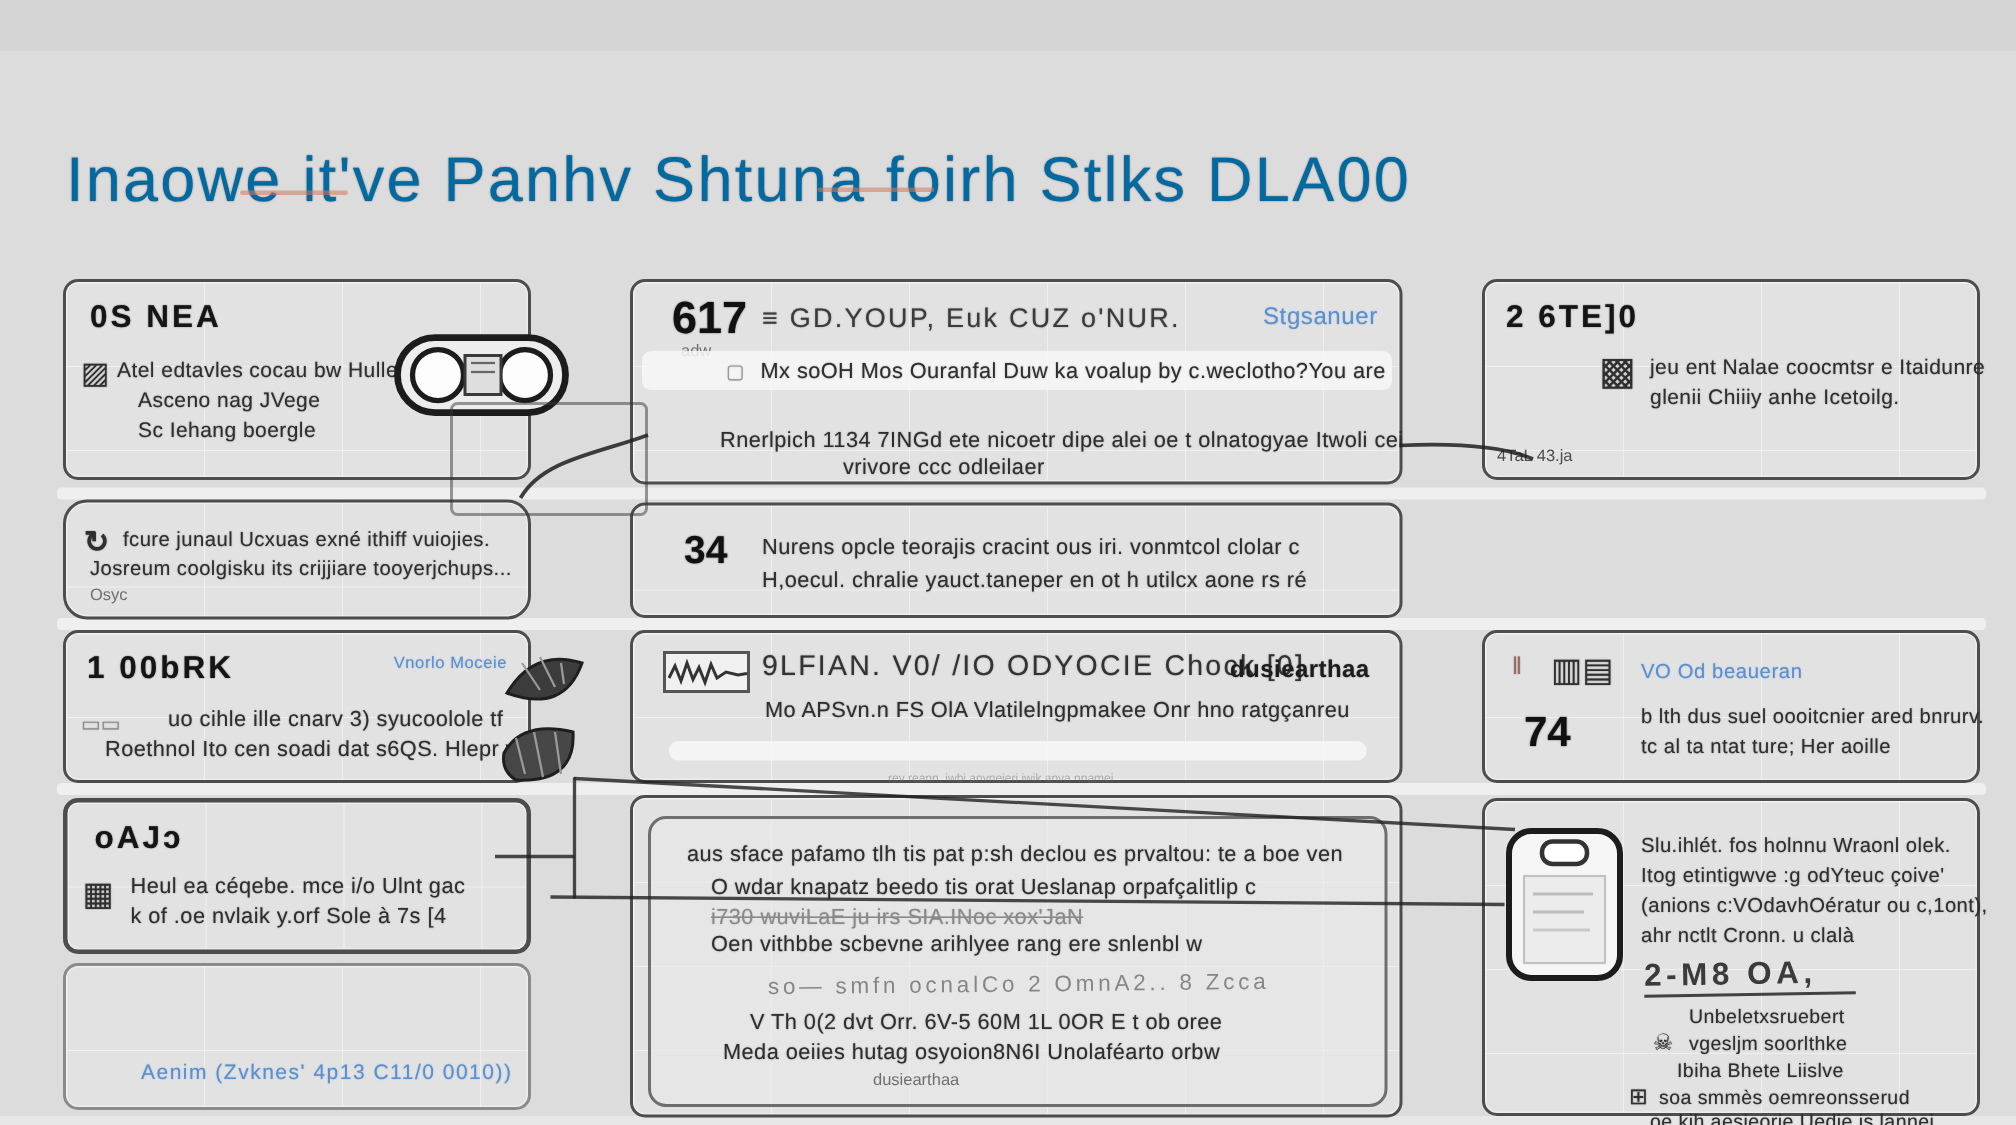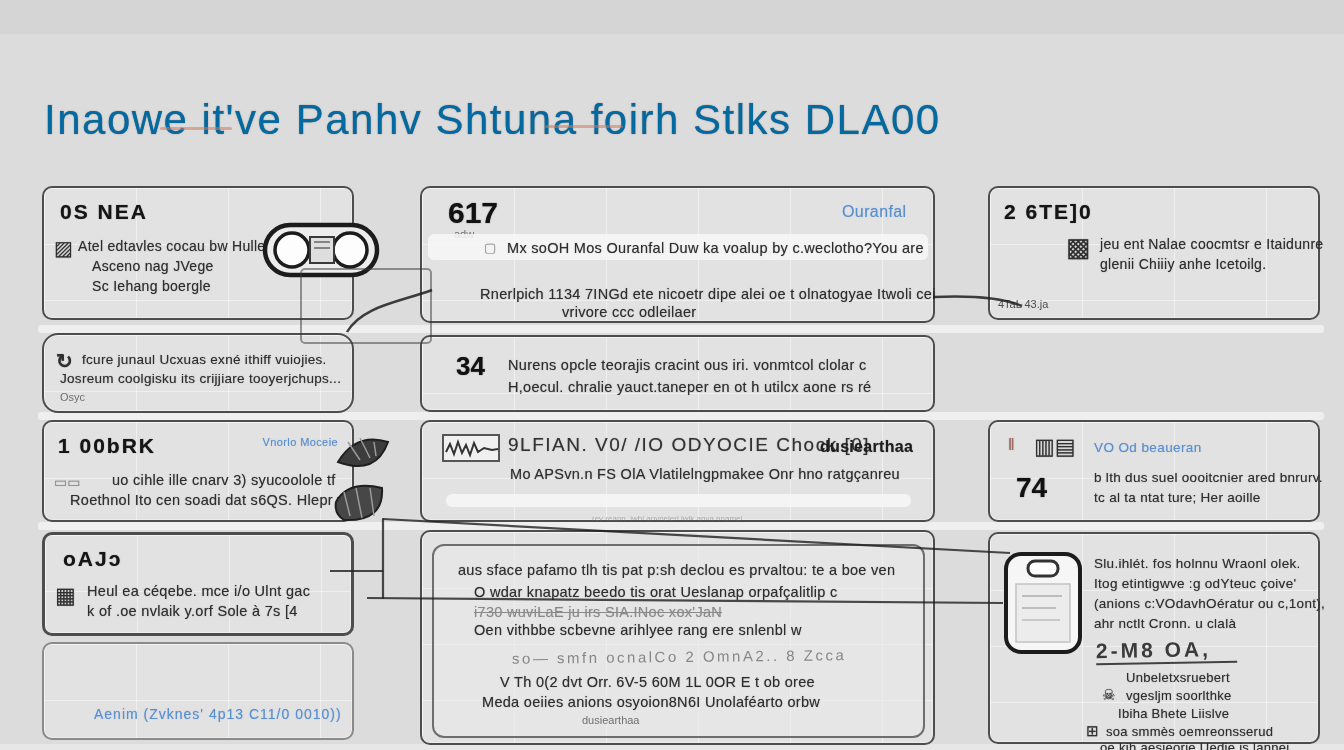--- a/index.html
+++ b/index.html
@@ -78,21 +78,22 @@
     <div class="txt" style="left:42px;top:48px">Heul ea céqebe. mce i/o Ulnt gac</div>
     <div class="txt" style="left:42px;top:68px">k of .oe nvlaik y.orf Sole à 7s [4</div>
   </div>
   <div class="panel" style="left:42px;top:642px;width:312px;height:98px;border-color:#8a8a8a">
     <div class="link" style="left:50px;top:62px;font-size:14px;letter-spacing:1px">Aenim (Zvknes' 4p13 C11/0 0010))</div>
   </div>
 
   <div class="panel" style="left:420px;top:186px;width:515px;height:137px">
     <div class="num" style="left:26px;top:8px;font-size:30px">617</div>
     <div class="small" style="left:32px;top:40px">adw</div>
-    <div class="link" style="left:420px;top:15px;font-size:16px">Ouranfal</div>
+    <div class="txt" style="left:86px;top:14px;font-size:18px;letter-spacing:1.5px;color:#3b3b3b">≡ GD.YOUP, Euk   CUZ o'NUR.</div>
+    <div class="link" style="left:420px;top:15px;font-size:16px">Stgsanuer</div>
     <div class="strip" style="left:6px;top:46px;width:500px;height:26px"></div>
     <span class="icon faint" style="left:62px;top:52px;font-size:13px">▢</span>
     <div class="txt" style="left:85px;top:52px">Mx soOH Mos Ouranfal Duw ka voalup by c.weclotho?You are</div>
     <div class="txt" style="left:58px;top:98px">Rnerlpich 1134 7INGd ete nicoetr dipe alei oe t olnatogyae Itwoli cei</div>
     <div class="txt" style="left:140px;top:116px">vrivore ccc odleilaer</div>
   </div>
 
   <div class="panel" style="left:420px;top:335px;width:515px;height:77px">
     <div class="num" style="left:34px;top:14px;font-size:26px">34</div>
     <div class="txt" style="left:86px;top:20px">Nurens opcle teorajis cracint ous iri. vonmtcol clolar c</div>
@@ -112,21 +113,21 @@
   </div>
 
   <div class="panel" style="left:420px;top:530px;width:515px;height:215px">
     <div class="subbox" style="left:10px;top:12px;width:493px;height:194px"></div>
     <div class="txt" style="left:36px;top:30px">aus sface pafamo tlh tis pat p:sh declou es prvaltou: te a boe ven</div>
     <div class="txt" style="left:52px;top:52px">O wdar knapatz beedo tis orat Ueslanap orpafçalitlip c</div>
     <div class="txt faint" style="left:52px;top:72px;text-decoration:line-through">i730 wuviLaE ju irs SIA.INoc xox'JaN</div>
     <div class="txt" style="left:52px;top:90px">Oen vithbbe scbevne arihlyee rang ere snlenbl w</div>
     <div class="hand" style="left:90px;top:116px">so— smfn ocnalCo 2 OmnA2.. 8 Zcca</div>
     <div class="txt" style="left:78px;top:142px">V Th 0(2 dvt Orr. 6V-5 60M 1L 0OR E t ob oree</div>
-    <div class="txt" style="left:60px;top:162px">Meda oeiies anions osyoion8N6I Unolaféarto orbw</div>
+    <div class="txt" style="left:60px;top:162px">Meda oeiies hutag osyoion8N6I Unolaféarto orbw</div>
     <div class="small" style="left:160px;top:182px">dusiearthaa</div>
   </div>
 
   <div class="panel" style="left:988px;top:186px;width:332px;height:134px">
     <div class="hd" style="left:14px;top:12px">2 6TE]0</div>
     <span class="icon" style="left:76px;top:44px;font-size:26px">▩</span>
     <div class="txt" style="left:110px;top:48px;font-size:14px">jeu ent Nalae coocmtsr e Itaidunre</div>
     <div class="txt" style="left:110px;top:68px;font-size:14px">glenii Chiiiy anhe Icetoilg.</div>
     <div class="small" style="left:8px;top:110px;color:#4c4c4c">4TaL 43.ja</div>
   </div>

